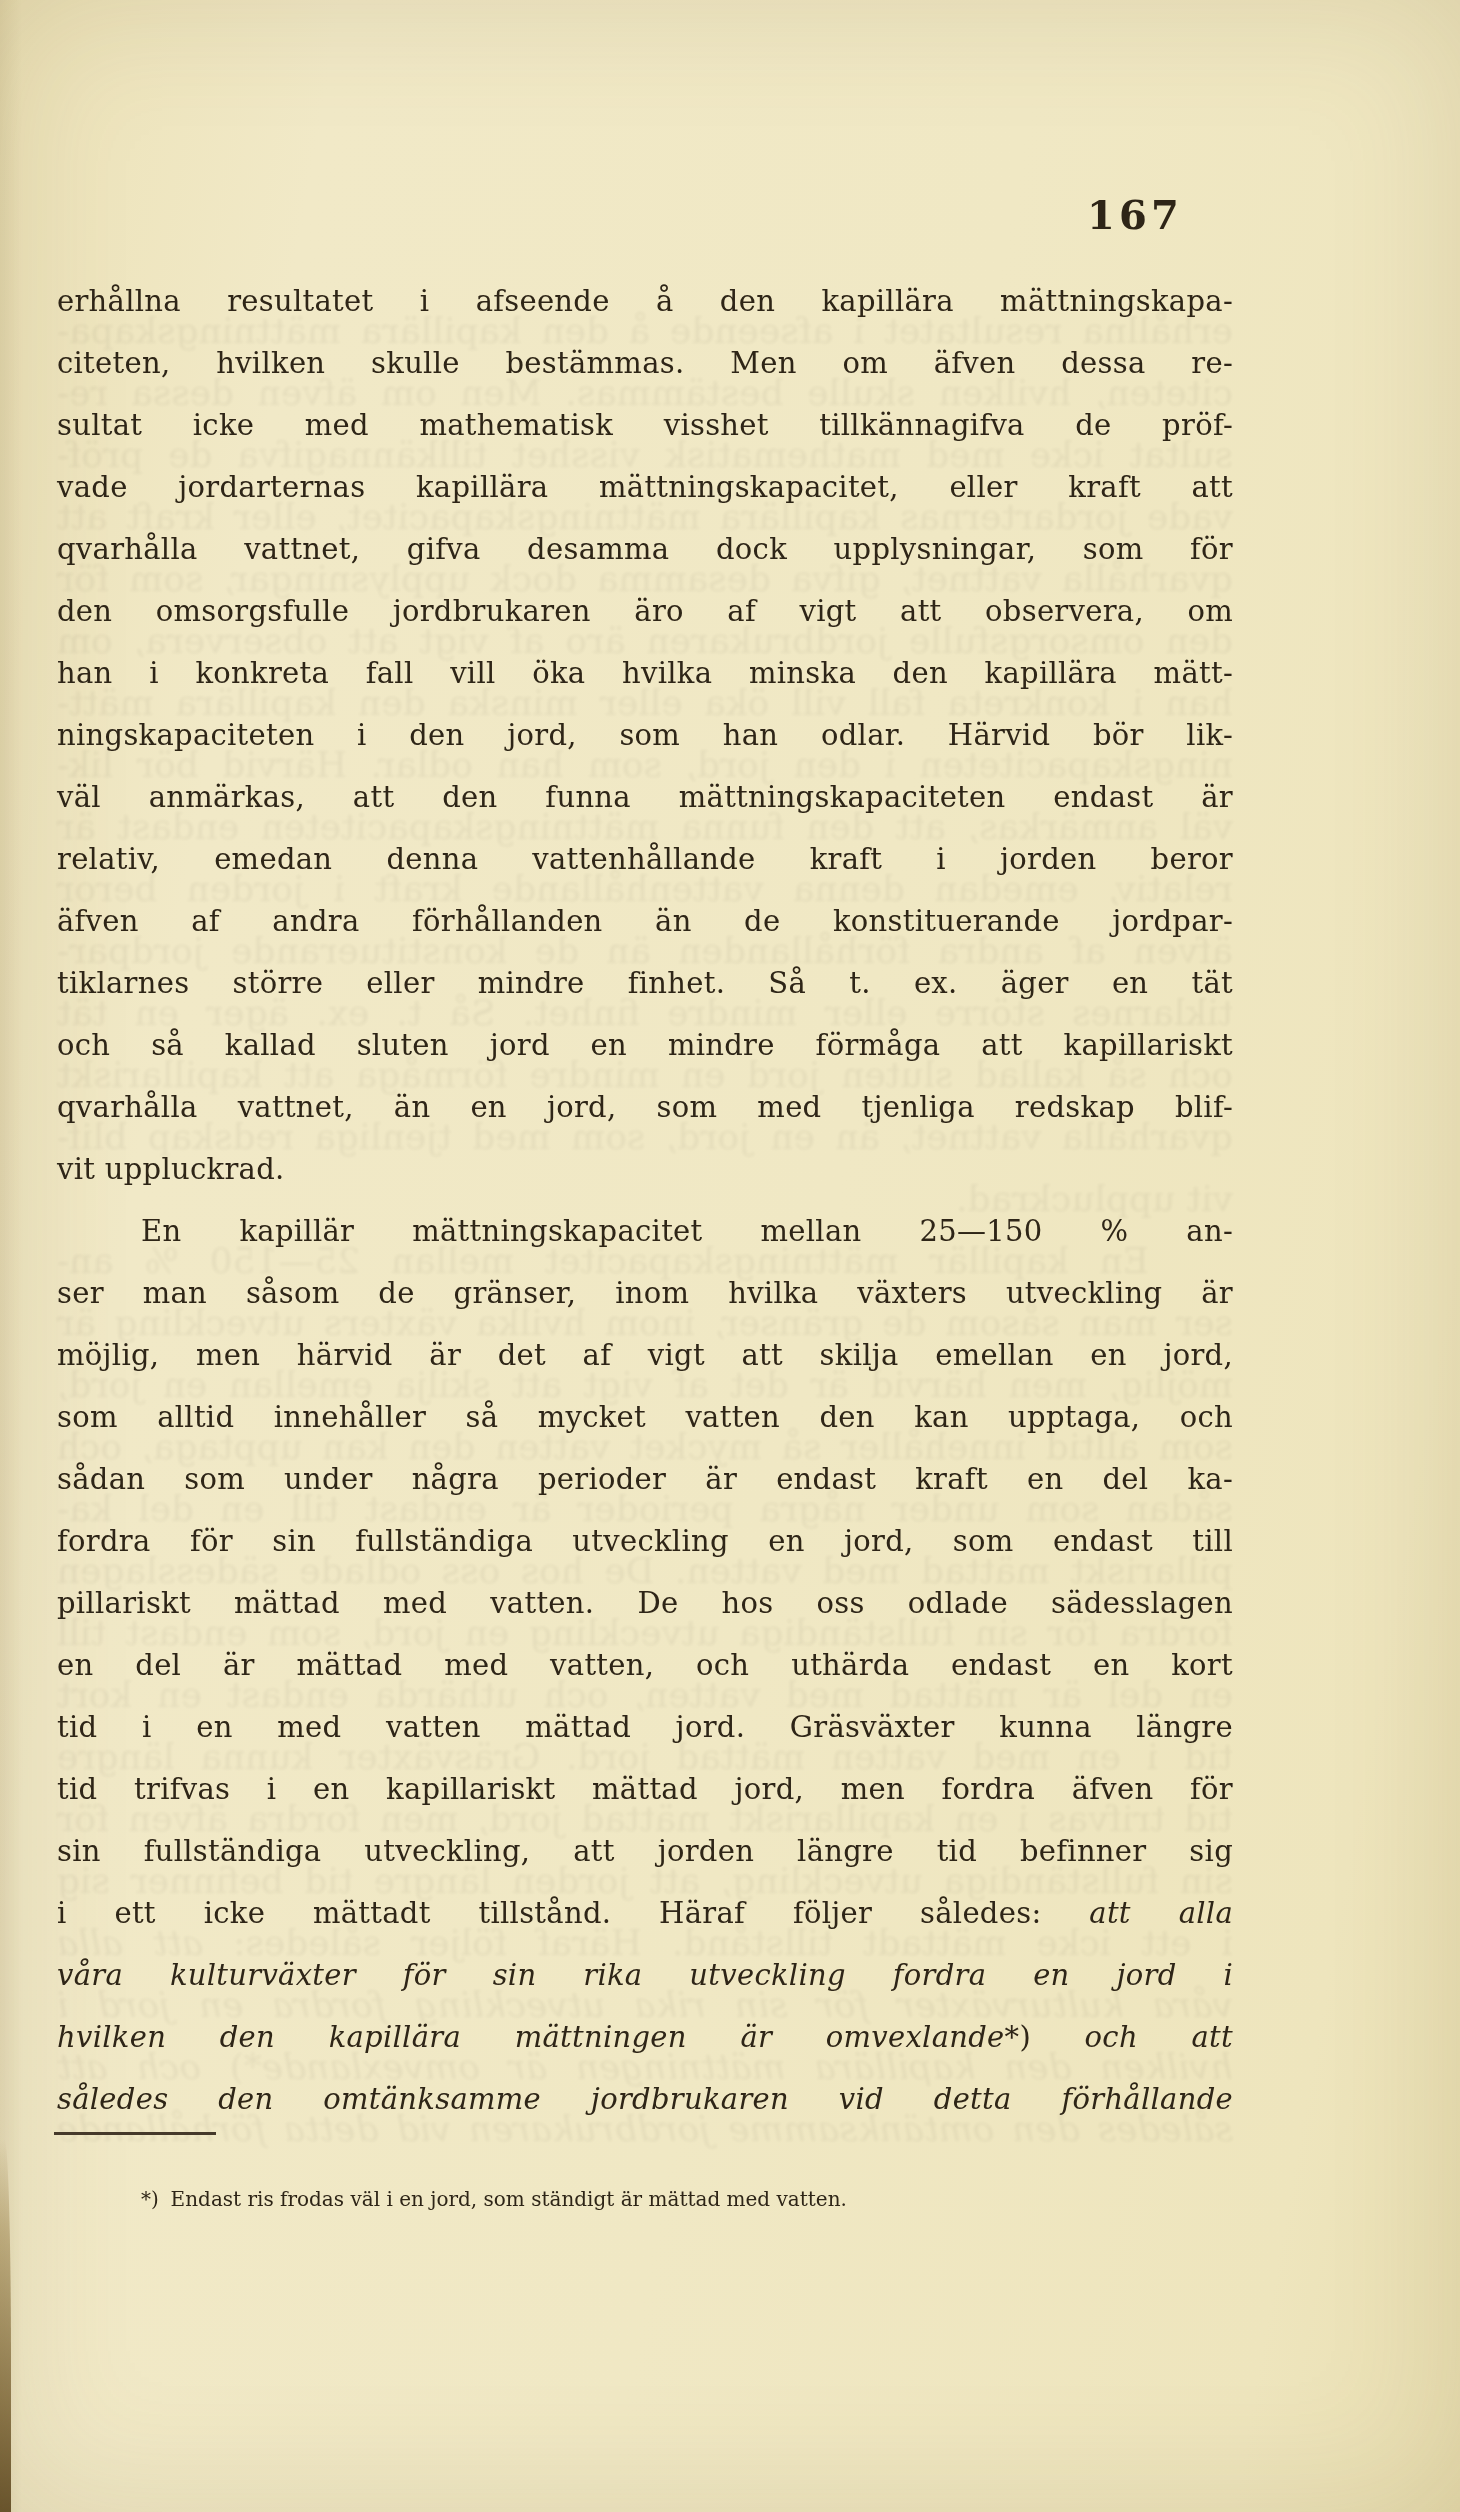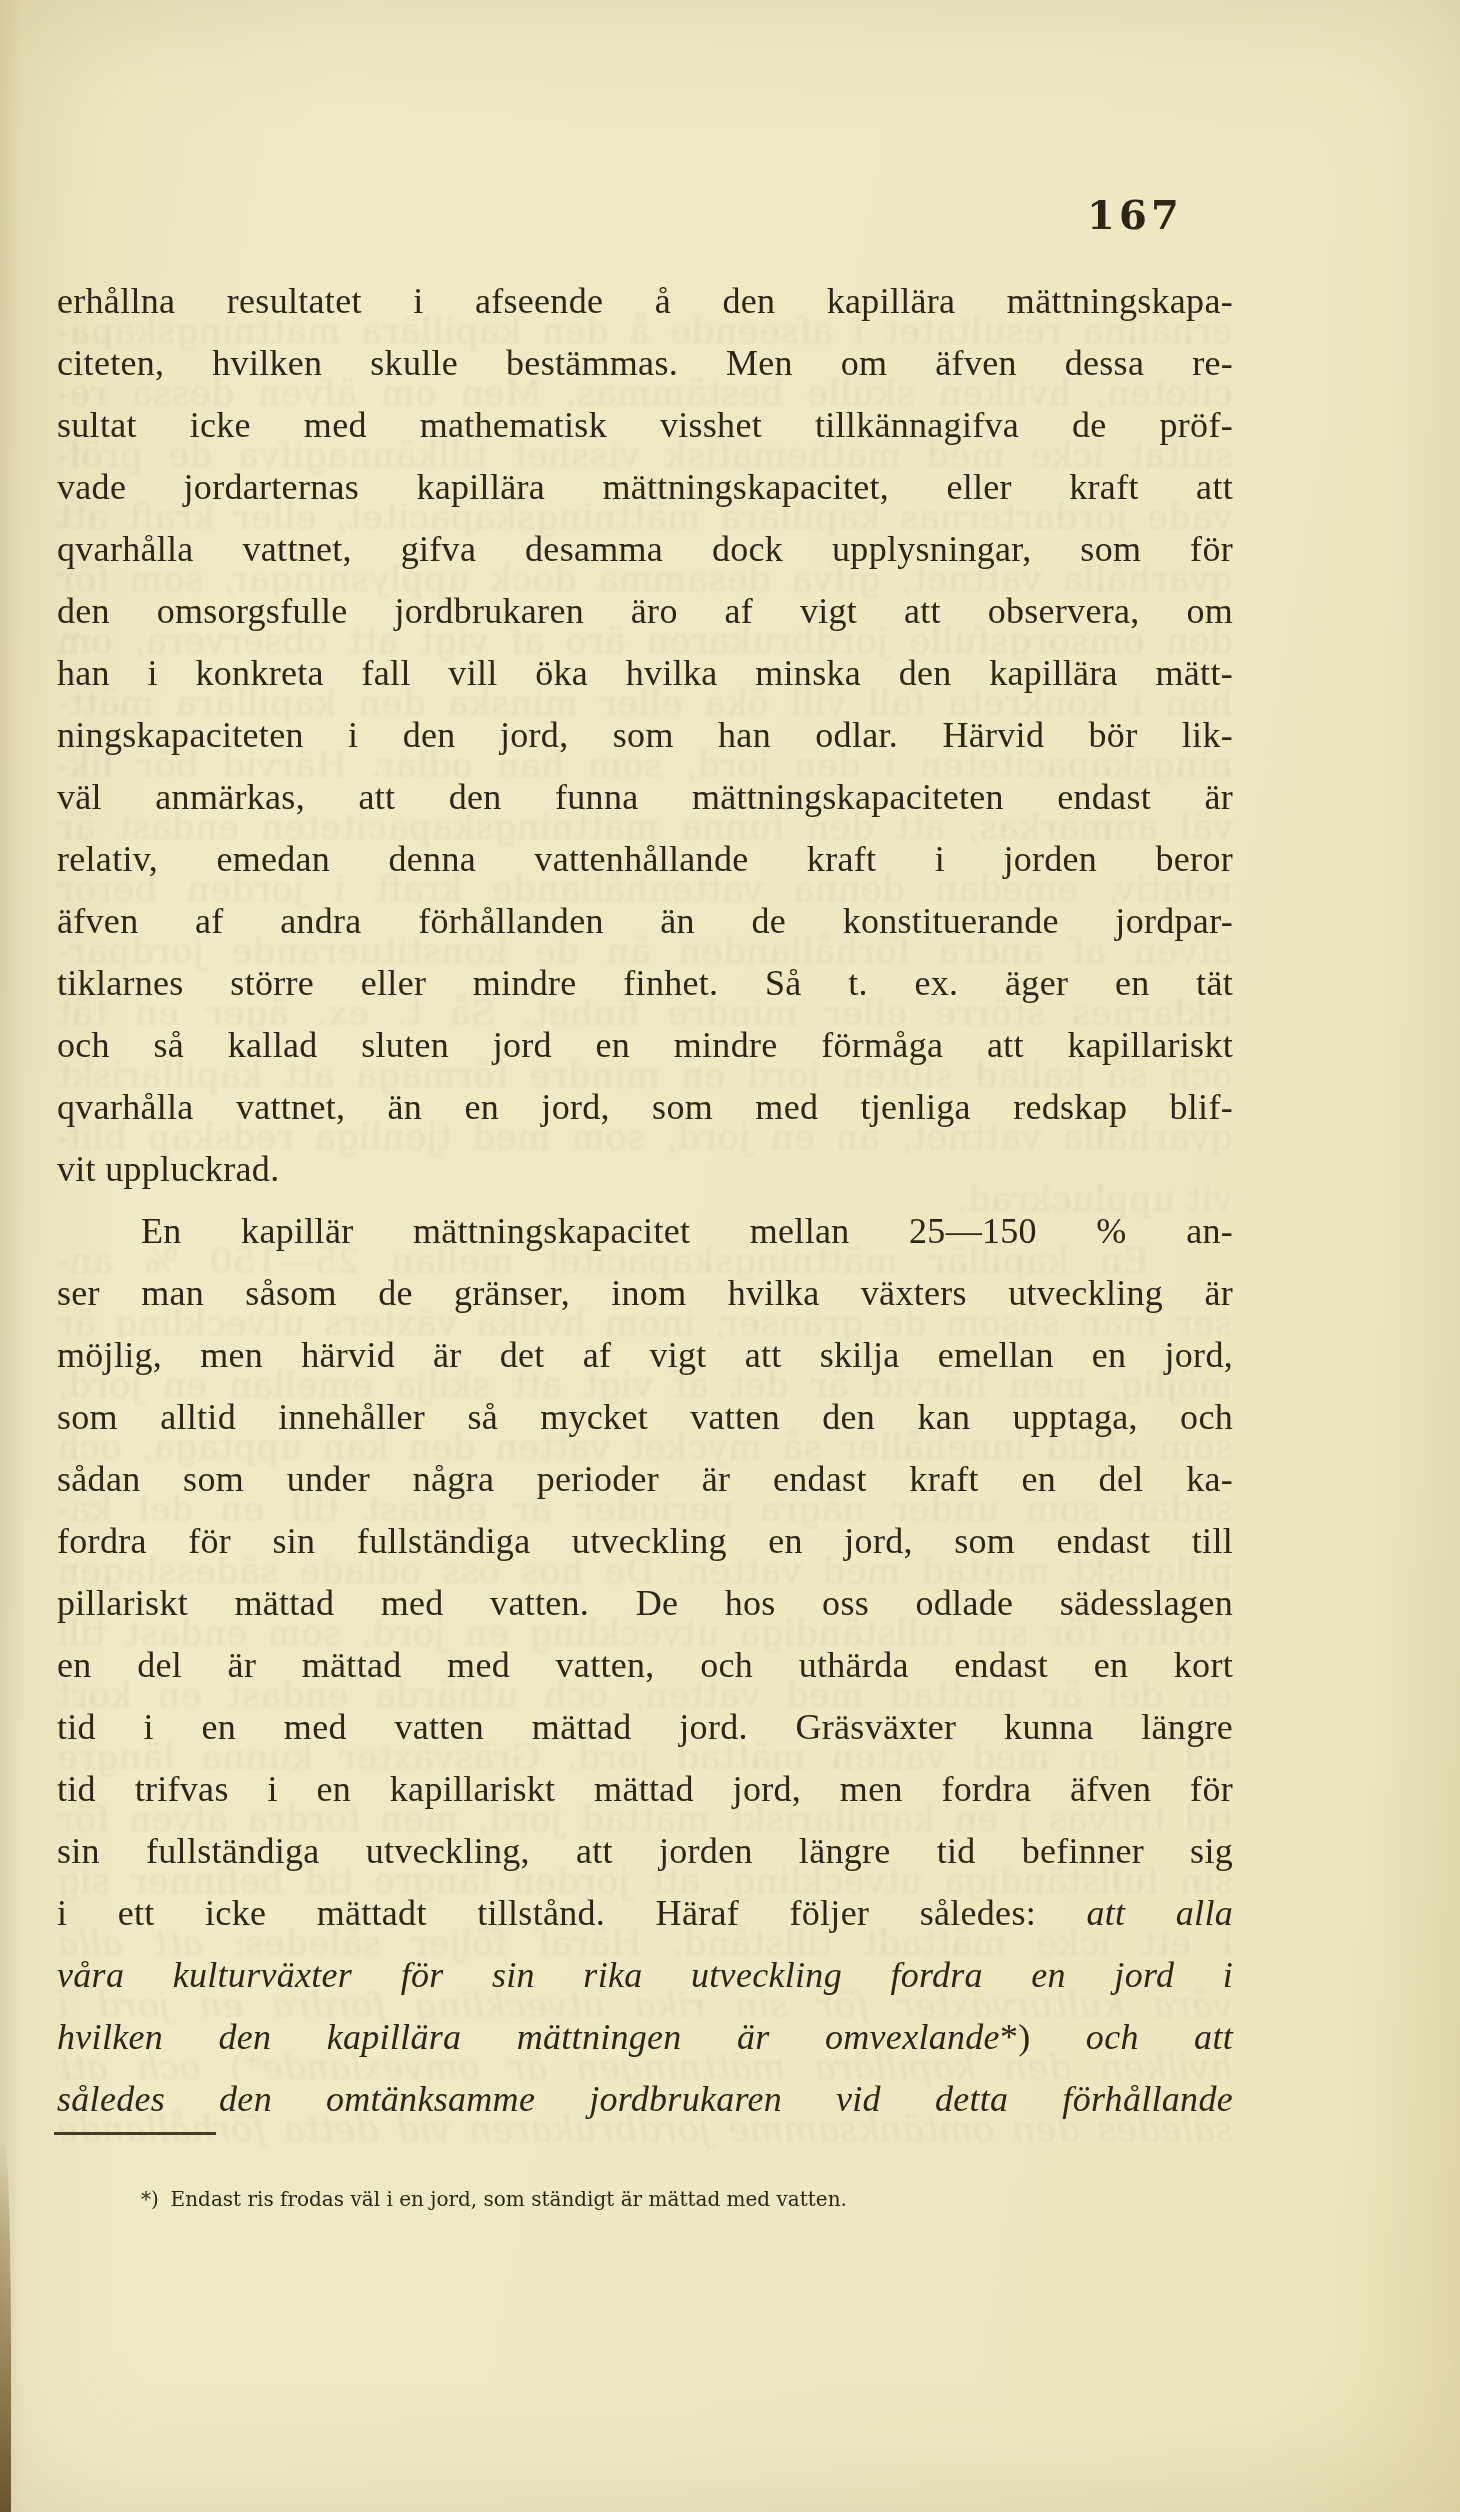--- a/index.html
+++ b/index.html
@@ -43,24 +43,23 @@
     font-size: 40px;
     font-weight: bold;
     letter-spacing: 4.2px;
     margin-top: 31px;
   }
   .text-block {
     position: absolute;
     left: 57px;
     top: 270px;
     width: 1176px;
-    font-size: 36px;
+    font-size: 29px;
     line-height: 62px;
     letter-spacing: 0.3px;
-    font-family: Liberation Serif, serif;
   }
   .line {
     height: 62px;
     text-align: justify;
     text-align-last: justify;
     white-space: nowrap;
   }
   .line.noj {
     text-align: right;
     text-align-last: left;

